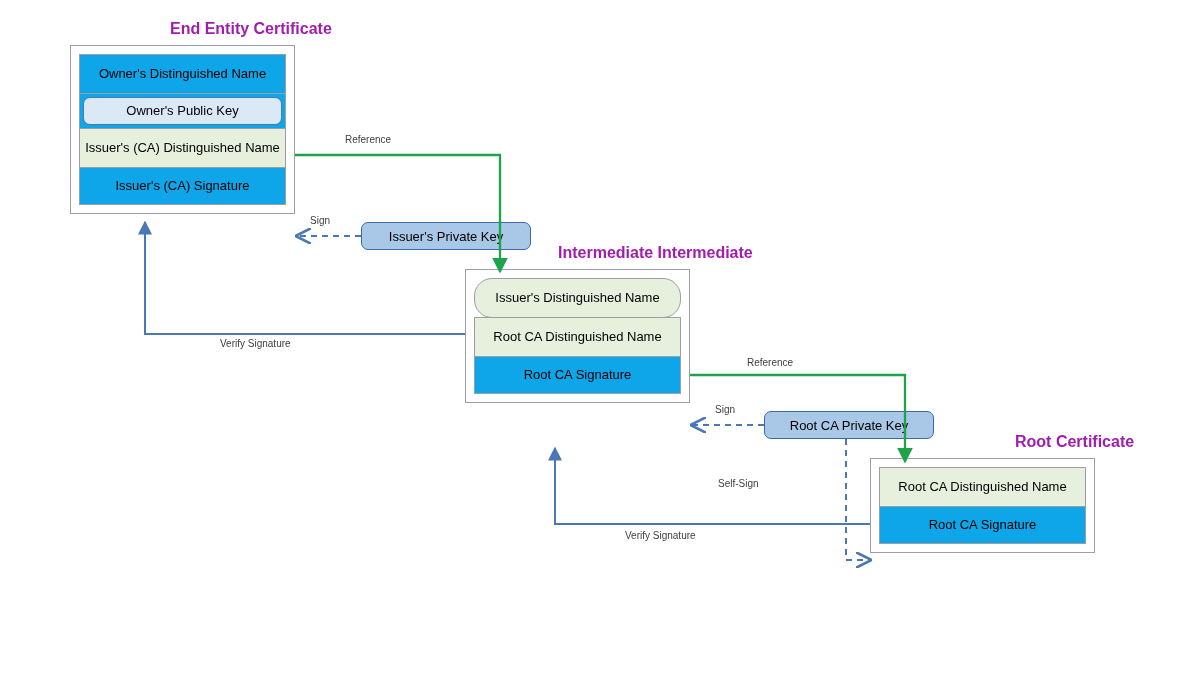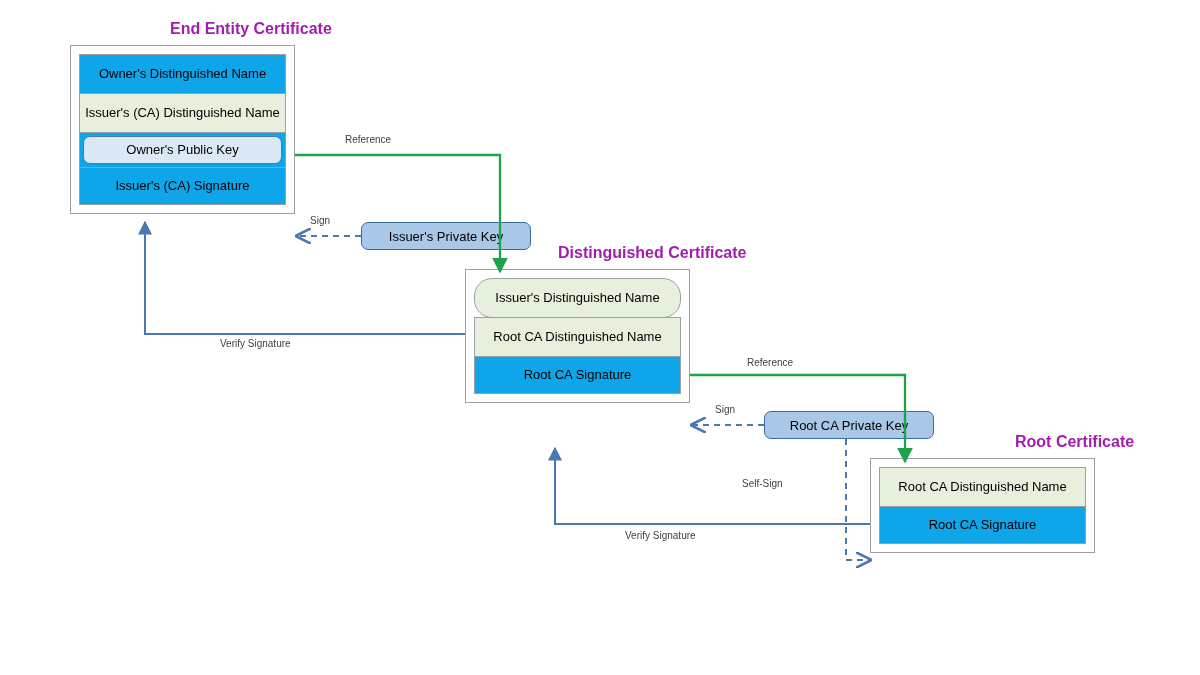--- a/index.html
+++ b/index.html
@@ -58,29 +58,29 @@
     left: 0; top: 0;
     width: 1200px;
     height: 675px;
     pointer-events: none;
   }
 </style>
 </head>
 <body>
 
 <div class="title" style="left:170px; top:20px;">End Entity Certificate</div>
-<div class="title" style="left:558px; top:244px;">Distinguished Certificate</div>
+<div class="title" style="left:558px; top:244px;">Intermediate Intermediate</div>
 <div class="title" style="left:1015px; top:433px;">Root Certificate</div>
 
 <div class="cert-box" style="left:70px; top:45px; width:225px;">
   <div class="cell plain" style="height:40px;">Owner's Distinguished Name</div>
-  <div class="cell dn" style="height:40px;">Issuer's  (CA) Distinguished Name</div>
   <div class="cell plain" style="height:36px; padding:0;">
     <div class="cell key" style="height:28px; width:100%;">Owner's Public Key</div>
   </div>
+  <div class="cell dn" style="height:40px;">Issuer's  (CA) Distinguished Name</div>
   <div class="cell plain" style="height:38px;">Issuer's (CA) Signature</div>
 </div>
 
 <div class="cert-box" style="left:465px; top:269px; width:225px;">
   <div class="cell dn" style="height:40px;border-radius:18px;">Issuer's Distinguished Name</div>
   <div class="cell dn" style="height:40px;">Root CA Distinguished Name</div>
   <div class="cell plain" style="height:38px;">Root CA Signature</div>
 </div>
 
 <div class="cert-box" style="left:870px; top:458px; width:225px;">
@@ -90,21 +90,21 @@
 
 <div class="key-pill" style="left:361px; top:222px; width:170px; height:28px;">Issuer's Private  Key</div>
 <div class="key-pill" style="left:764px; top:411px; width:170px; height:28px;">Root CA Private  Key</div>
 
 <div class="label" style="left:345px; top:134px;">Reference</div>
 <div class="label" style="left:747px; top:357px;">Reference</div>
 <div class="label" style="left:310px; top:215px;">Sign</div>
 <div class="label" style="left:715px; top:404px;">Sign</div>
 <div class="label" style="left:220px; top:338px;">Verify Signature</div>
 <div class="label" style="left:625px; top:530px;">Verify Signature</div>
-<div class="label" style="left:742px; top:478px;">Self-Sign</div>
+<div class="label" style="left:718px; top:478px;">Self-Sign</div>
 
 <svg class="edges">
   <defs>
     <marker id="arr-green" viewBox="0 0 10 10" refX="9" refY="5" markerWidth="7" markerHeight="7" orient="auto-start-reverse">
       <path d="M0,0 L10,5 L0,10 Z" fill="#1fa34a"></path>
     </marker>
     <marker id="arr-blue" viewBox="0 0 10 10" refX="9" refY="5" markerWidth="7" markerHeight="7" orient="auto-start-reverse">
       <path d="M0,0 L10,5 L0,10 Z" fill="#4a78b5"></path>
     </marker>
     <marker id="arr-blue-open" viewBox="0 0 10 10" refX="9" refY="5" markerWidth="8" markerHeight="8" orient="auto-start-reverse">

